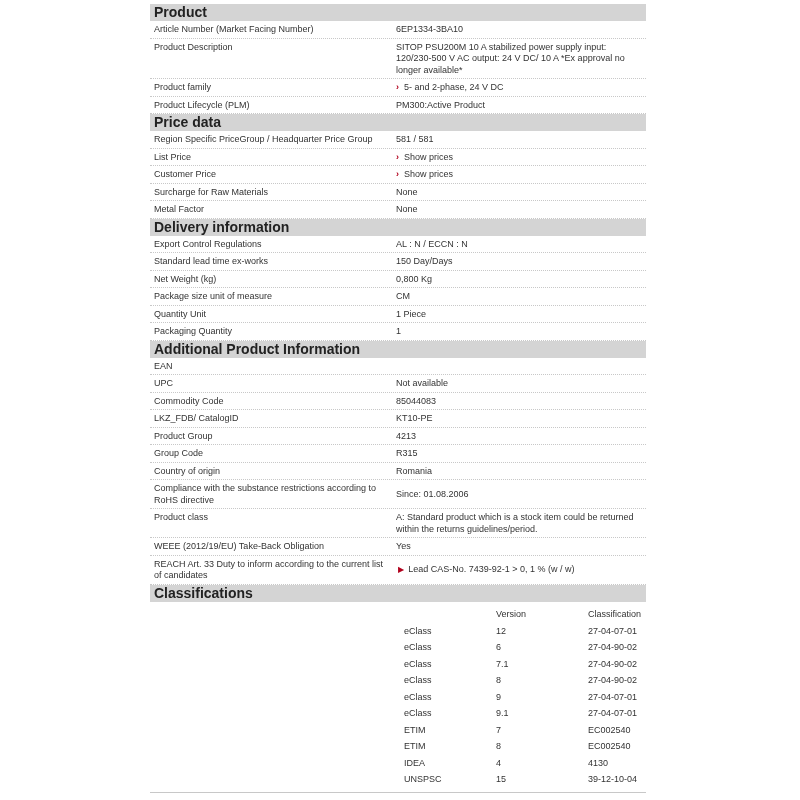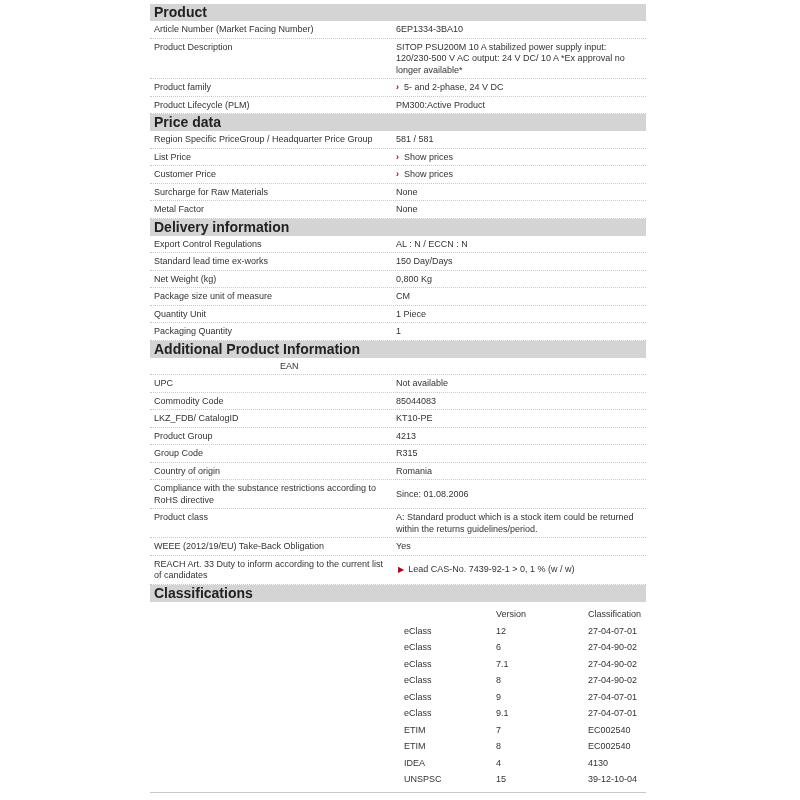--- a/index.html
+++ b/index.html
@@ -13,21 +13,20 @@
       font-weight: bold; font-size: 14px; color: #222;
       height: 17px; line-height: 17px; padding-left: 4px;
       margin-top: 0;
     }
     .row {
       display: flex; font-size: 9px; line-height: 11.5px;
       border-bottom: 1px dotted #c8c8c8;
       padding: 3px 0 2px 0;
       min-height: 11.5px;
       box-sizing: content-box;
-      justify-content: center;
     }
     .row .label { width: 244px; padding-left: 4px; padding-right: 4px; box-sizing: border-box; }
     .row .value { width: 252px; padding-left: 2px; padding-right: 4px; box-sizing: border-box; }
     .row.mid .label, .row.mid .value { display: flex; align-items: center; }
     .chev { color: #b1001c; font-weight: bold; margin-right: 5px; font-size: 9px; }
     .tri { color: #b1001c; font-size: 8px; margin-right: 4px; margin-left: 2px; }
     .class-block { padding-top: 3px; border-bottom: 1px solid #c8c8c8; padding-bottom: 4px; }
     .class-table { margin-left: 254px; width: 242px; font-size: 9px; border-collapse: collapse; }
     .class-table td { height: 16.5px; padding: 0; vertical-align: middle; }
     .class-table td.c1 { width: 92px; }

